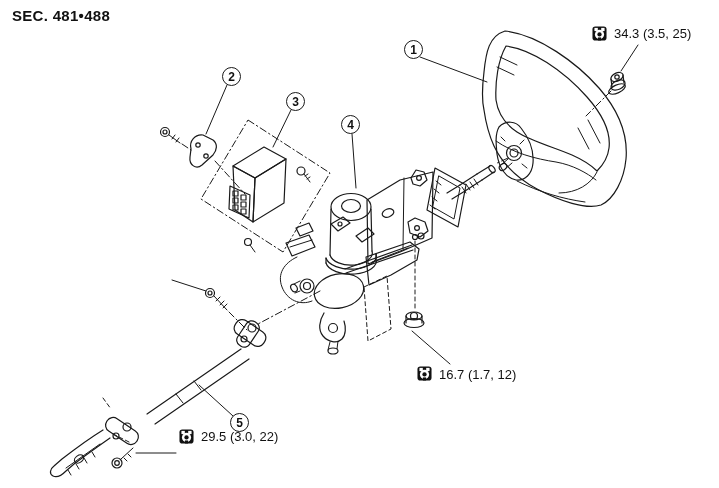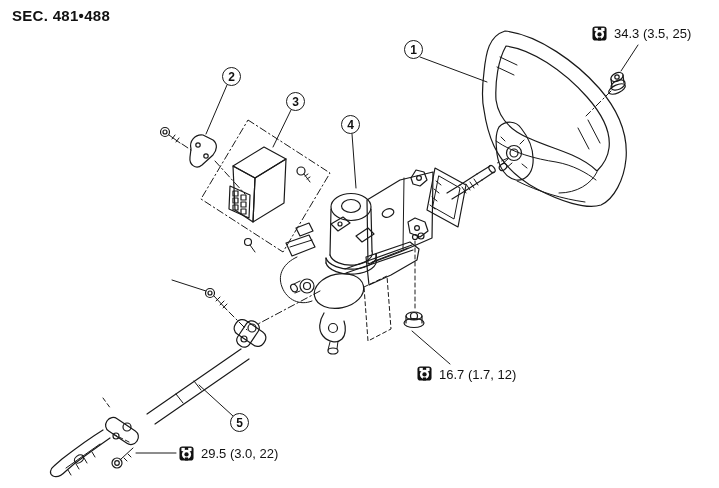--- a/index.html
+++ b/index.html
@@ -254,21 +254,21 @@
       <rect x="0.5" y="0.5" width="15" height="15" rx="3" fill="#111" stroke="none"></rect>
       <rect x="2.6" y="2" width="3.6" height="3.4" fill="#fff" stroke="none"></rect>
       <rect x="9.8" y="2" width="3.6" height="3.4" fill="#fff" stroke="none"></rect>
       <circle cx="8" cy="9" r="4.9" fill="#fff" stroke="none"></circle>
       <circle cx="8" cy="9" r="2.3" fill="#111" stroke="none"></circle>
       <rect x="6.3" y="12.2" width="3.4" height="3.3" fill="#111" stroke="none"></rect>
     </svg>
     <span class="tq-text">16.7 (1.7, 12)</span>
   </div>
 
-  <div class="tq" style="left:179px;top:445px;">
+  <div class="tq" style="left:179px;top:428px;">
     <svg class="tq-icon" viewBox="0 0 16 16">
       <rect x="0.5" y="0.5" width="15" height="15" rx="3" fill="#111" stroke="none"></rect>
       <rect x="2.6" y="2" width="3.6" height="3.4" fill="#fff" stroke="none"></rect>
       <rect x="9.8" y="2" width="3.6" height="3.4" fill="#fff" stroke="none"></rect>
       <circle cx="8" cy="9" r="4.9" fill="#fff" stroke="none"></circle>
       <circle cx="8" cy="9" r="2.3" fill="#111" stroke="none"></circle>
       <rect x="6.3" y="12.2" width="3.4" height="3.3" fill="#111" stroke="none"></rect>
     </svg>
     <span class="tq-text">29.5 (3.0, 22)</span>
   </div>

